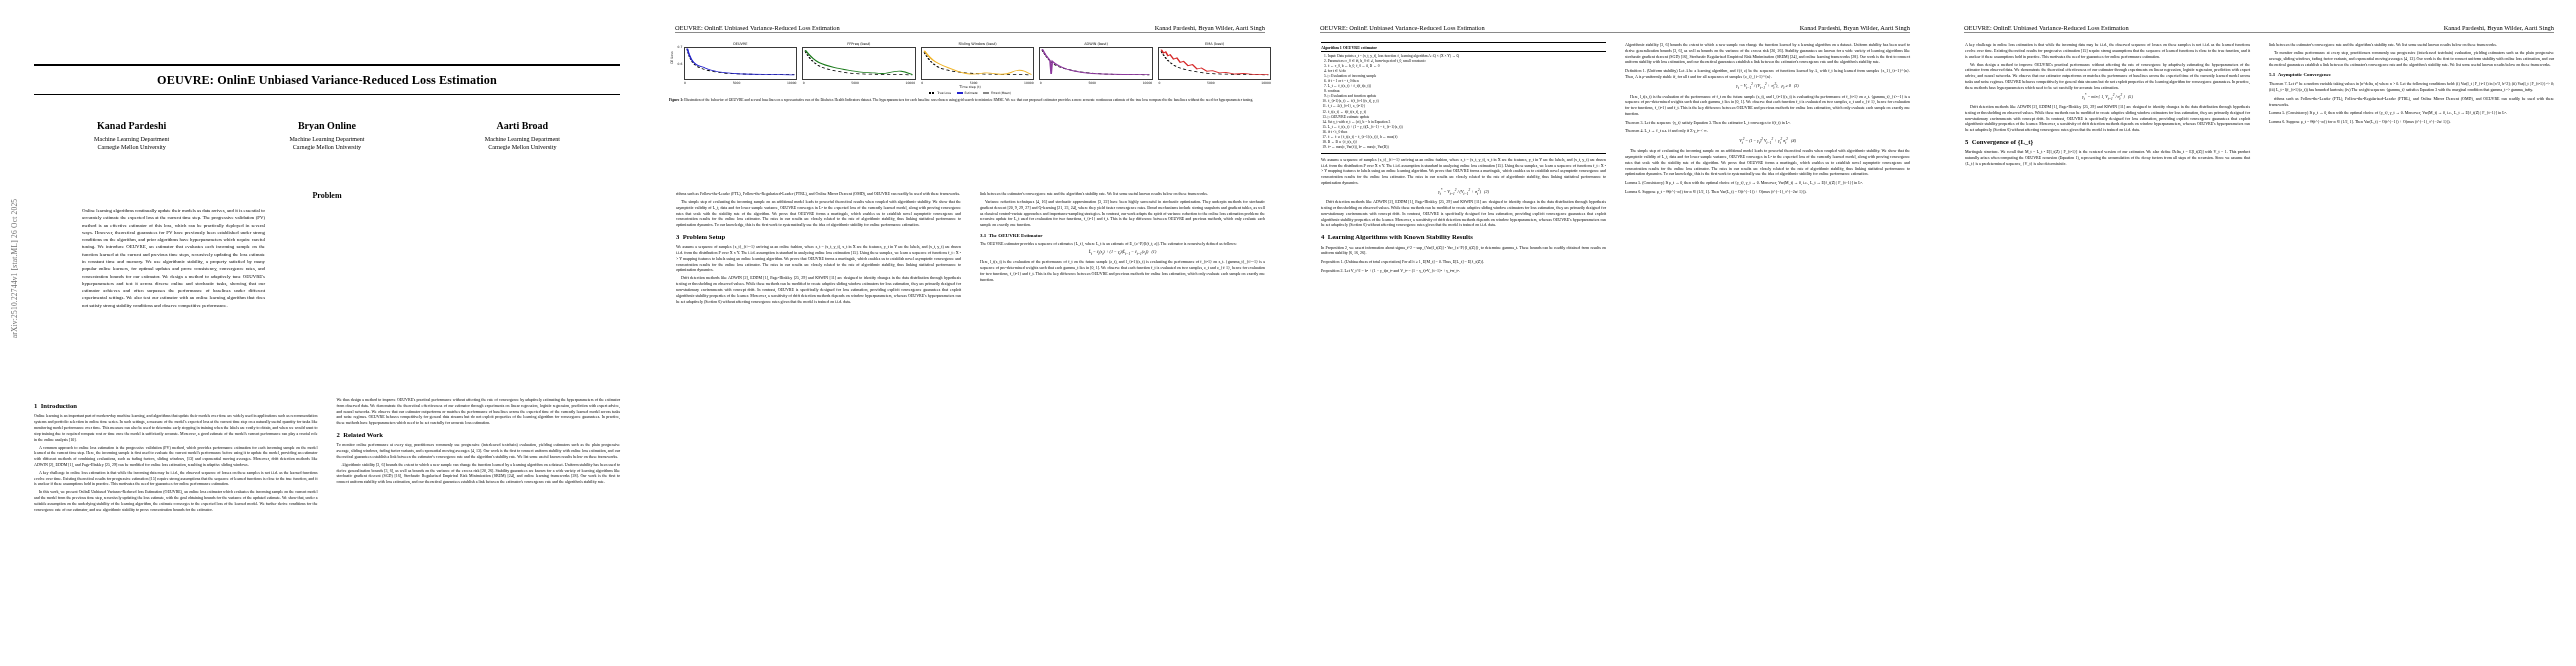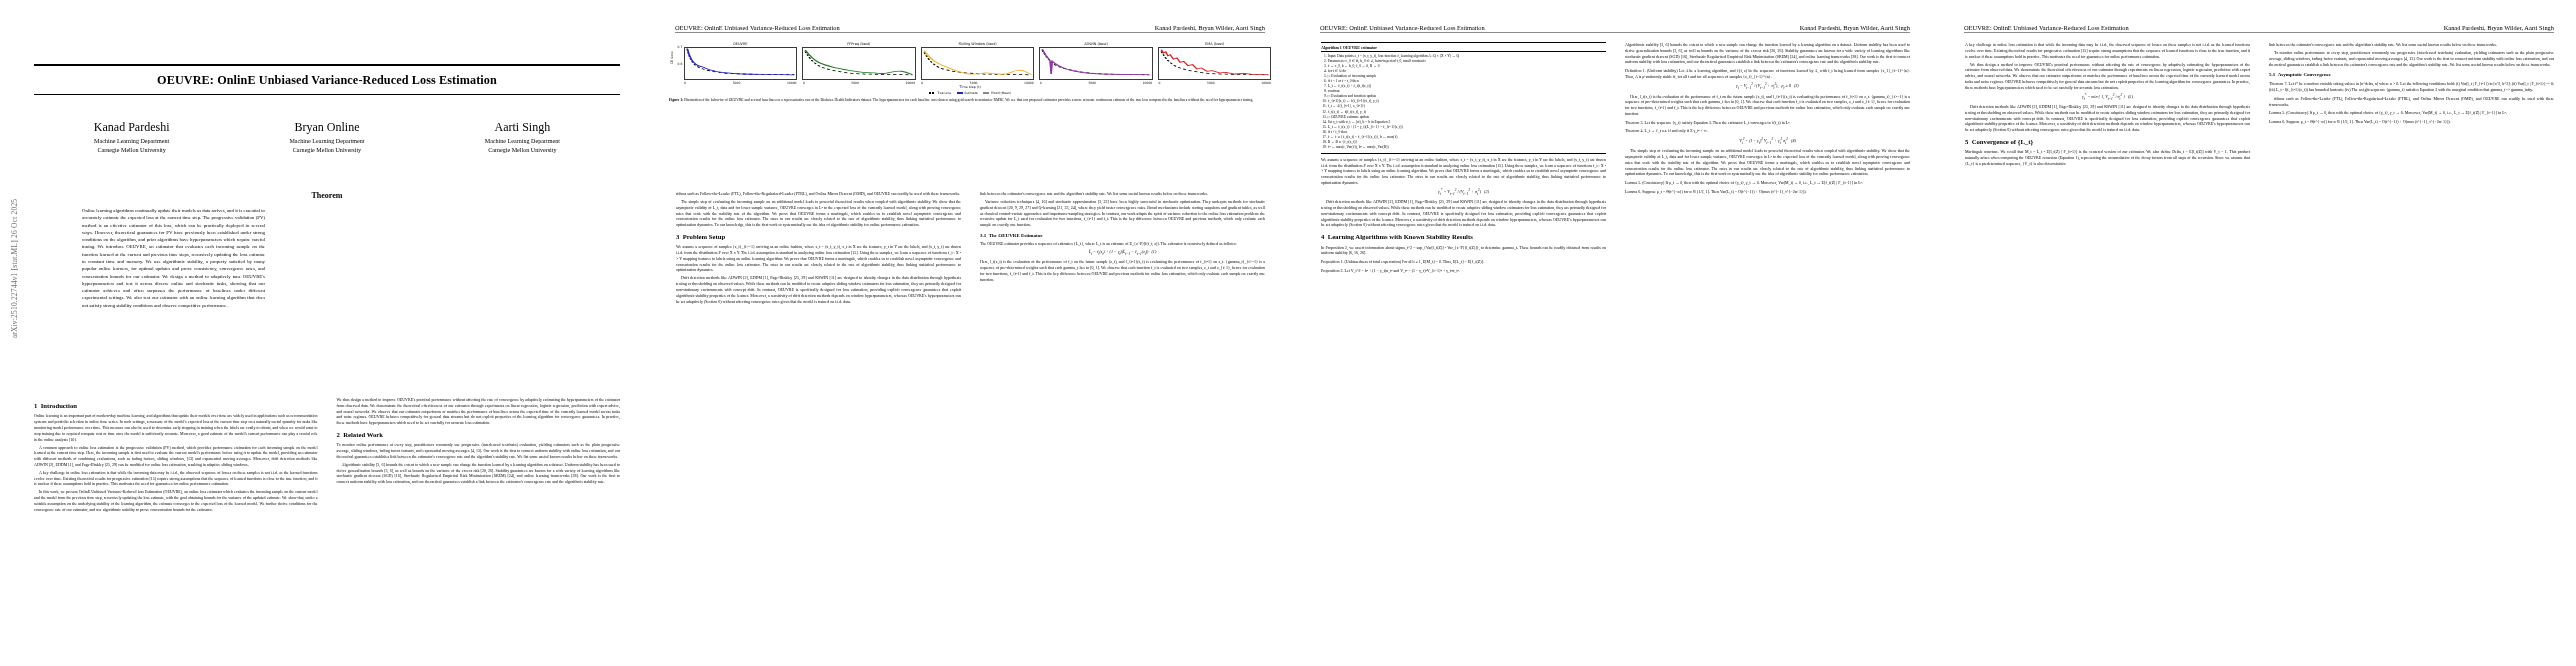--- a/index.html
+++ b/index.html
@@ -33,21 +33,21 @@
   .rule-thin{border-top:0.9px solid #000;margin-top:0;}
   .paper-title{
     text-align:center;font-size:12.2px;font-weight:bold;
     padding:7.2px 2.2px 6.7px 2.2px;letter-spacing:0.1px;line-height:1.15;
   }
   .authors{
     position:absolute;left:34px;right:22px;top:111px;
     display:flex;justify-content:space-around;align-items:flex-start;
   }
   .author{text-align:center;width:33%;font-size:6.1px;line-height:1.45;}
-  .author .nm{font-weight:normal;font-size:12px;display:block;margin-bottom:1.1px;}
+  .author .nm{font-weight:bold;font-size:10px;display:block;margin-bottom:1.1px;}
 
   
   .abs-head{position:absolute;left:34px;right:22px;top:183px;text-align:center;font-size:8px;font-weight:bold;}
   .abstract{
     position:absolute;left:82px;width:183px;top:199px;
     font-size:4.8px;line-height:1.52;text-align:justify;hyphens:auto;
   }
 
   
   .cols{position:absolute;left:34px;right:22px;display:flex;gap:19px;}
@@ -109,27 +109,27 @@
         <span class="nm">Kanad Pardeshi</span>
         <span>Machine Learning Department</span><br>
         <span>Carnegie Mellon University</span>
       </div>
       <div class="author">
         <span class="nm">Bryan Online</span>
         <span>Machine Learning Department</span><br>
         <span>Carnegie Mellon University</span>
       </div>
       <div class="author">
-        <span class="nm">Aarti Singh</span>
+        <span class="nm">Aarti Broad</span>
         <span>Machine Learning Department</span><br>
         <span>Carnegie Mellon University</span>
       </div>
     </div>
 
-    <div class="abs-head">Theorem</div>
+    <div class="abs-head">Problem</div>
     <div class="abstract">Online learning algorithms continually update their models as data arrives, and it is essential to accurately estimate the expected loss at the current time step. The progressive validation (PV) method is an effective estimator of this loss, which can be practically deployed in several ways. However, theoretical guarantees for PV have previously been established under strong conditions on the algorithm, and prior algorithms have hyperparameters which require careful tuning. We introduce OEUVRE, an estimator that evaluates each incoming sample on the function learned at the current and previous time steps, recursively updating the loss estimate in constant time and memory. We use algorithmic stability, a property satisfied by many popular online learners, for optimal updates and prove consistency, convergence rates, and concentration bounds for our estimator. We design a method to adaptively tune OEUVRE's hyperparameters and test it across diverse online and stochastic tasks, showing that our estimator achieves and often surpasses the performance of baselines under different experimental settings. We also test our estimator with an online learning algorithm that does not satisfy strong stability conditions and observe competitive performance.</div>
 
     <div class="cols" style="top:389px;bottom:15.6px;">
       <div class="col">
         <div class="sec">
           <span>1</span>&nbsp;&nbsp;<span>Introduction</span>
         </div>
         <p class="noind">Online learning is an important part of modern-day machine learning, and algorithms that update their models over time are widely used in applications such as recommendation systems and portfolio selection in online time series. In such settings, a measure of the model's expected loss at the current time step on a naturally useful quantity for tasks like monitoring model performance over time. This measure can also be used to determine early stopping in training when the labels are costly to obtain, and when we would want to stop training due to required compute cost or time once the model is sufficiently accurate. Moreover, a good estimate of the model's current performance can play a crucial role in the online analysis [10].</p>
         <p>A common approach to online loss estimation is the progressive validation (PV) method, which provides performance estimation for each incoming sample on the model learned at the current time step. Here, the incoming sample is first used to evaluate the current model's performance before using it to update the model, providing an estimator with different methods of combining evaluations, such as fading factors, sliding windows, [13] and exponential moving averages. Moreover, drift detection methods like ADWIN [2], EDDM [1], and Page-Hinkley [25, 29] can be modified for online loss estimation, resulting in adaptive sliding windows.</p>
         <p>A key challenge in online loss estimation is that while the incoming data may be i.i.d., the observed sequence of losses on these samples is not i.i.d. as the learned functions evolve over time. Existing theoretical results for progressive estimation [15] require strong assumptions that the sequence of learned functions is close to the true function, and it is unclear if these assumptions hold in practice. This motivates the need for guarantees for online performance estimation.</p>

